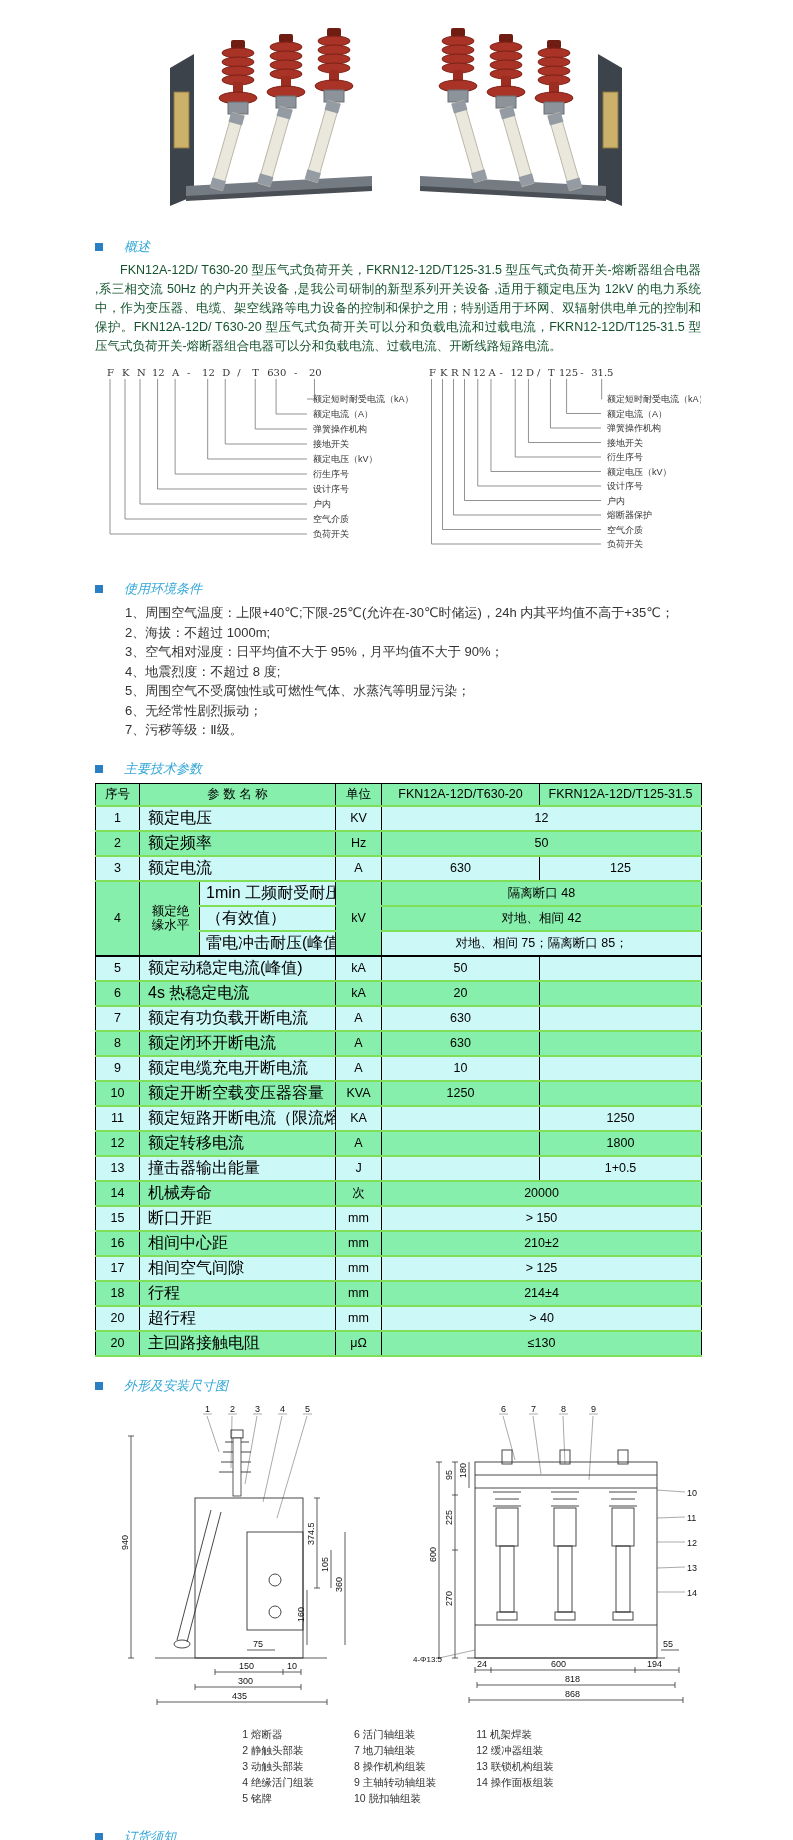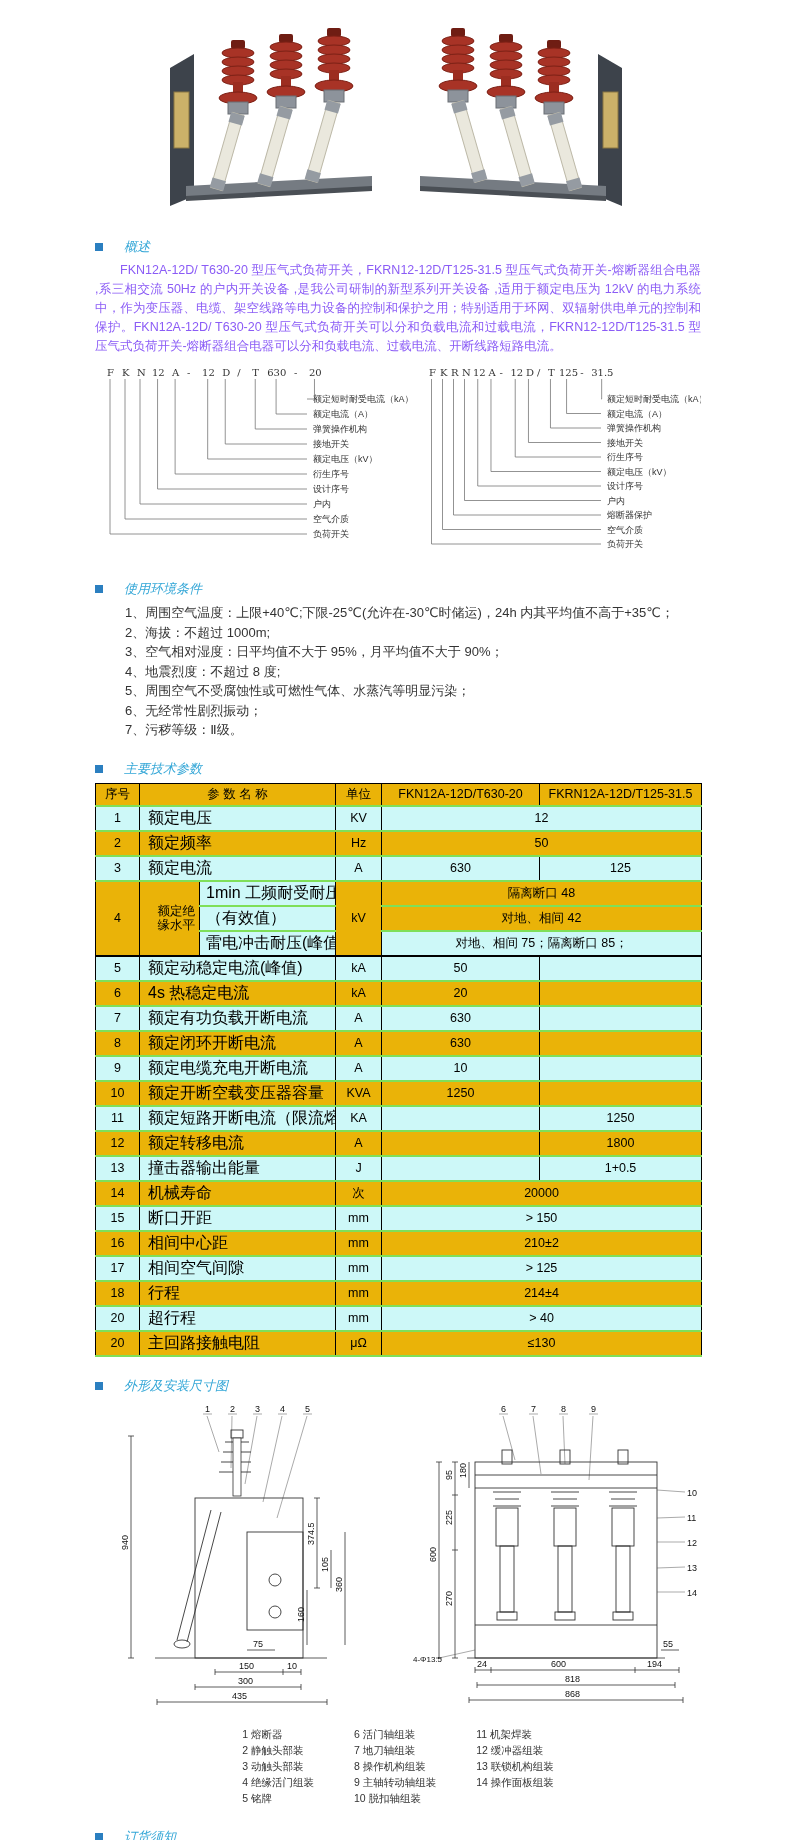--- a/index.html
+++ b/index.html
@@ -4,36 +4,36 @@
 <style>
   html,body{margin:0;padding:0;}
   body{
     width:793px;height:1840px;background:#ffffff;overflow:hidden;
     font-family:"Liberation Sans","DejaVu Sans",sans-serif;color:#333;
   }
   .photos{margin:10px 0 0 160px;display:flex;gap:8px;}
   .content{margin-left:95px;width:606px;}
   .sec-head{display:flex;align-items:center;gap:21px;font-size:13px;color:#35a7d7;margin:20px 0 5px 0;font-style:italic;}
   .sec-sq{width:8px;height:8px;background:#2b7fc0;flex:0 0 auto;}
-  .para{font-size:12.5px;line-height:19px;text-align:justify;text-indent:2em;margin:2px 0 0 0;color:#8b5cf6;}
+  .para{font-size:12.5px;line-height:19px;text-align:justify;text-indent:2em;margin:2px 0 0 0;color:#14532d;}
   .env-list{margin:2px 0 0 0;}
   .env-item{font-size:13px;line-height:19.5px;margin-left:30px;color:#333;}
   .model-row{display:flex;margin-top:4px;}
   .model-svg{flex:0 0 auto;}
   .mcode{font-size:10px;fill:#333;font-family:"DejaVu Serif","Liberation Serif",serif;}
   .mlabel{font-size:9px;fill:#333;}
   .mline{stroke:#777;stroke-width:0.8;fill:none;}
   table.params{width:606px;border-collapse:collapse;table-layout:fixed;font-size:12.5px;color:#000;margin-top:4px;border:1.5px solid #000;}
   .params td{border-left:1px solid #000;border-right:1px solid #000;border-top:2px solid #7fdf59;border-bottom:2px solid #7fdf59;
     padding:1px 4px;height:19px;text-align:center;overflow:hidden;white-space:nowrap;}
   .params tr.hd td{border-top:1.5px solid #000;border-bottom:1.5px solid #000;}
   .params td.name{text-align:left;padding-left:8px;font-size:16px;}
   .params td.subl{text-align:left;padding-left:6px;font-size:16px;}
-  .params td.wrap{white-space:normal;line-height:14px;padding-left:6px;text-align:right;}
-  .params td.b{background:#eab308;}
+  .params td.wrap{white-space:normal;line-height:14px;padding-left:6px;text-align:center;}
+  .params td.b{background:#86efac;}
   .params td.p{background:#cdf8f8;}
   .params td.blkb{border-bottom:2.5px solid #000;}
   .dim{font-size:9px;fill:#111;}
   .dimnote{font-size:8px;fill:#111;}
   .callout{font-size:9px;fill:#111;}
   .dline{stroke:#333;stroke-width:0.8;fill:none;}
   .dthin{stroke:#555;stroke-width:0.5;fill:none;}
   .sketch{stroke:#333;stroke-width:0.9;fill:none;}
   .sketchf{stroke:#333;stroke-width:0.8;fill:#fff;}
   .legend{display:flex;gap:40px;justify-content:center;font-size:10.5px;color:#333;margin-top:4px;}

